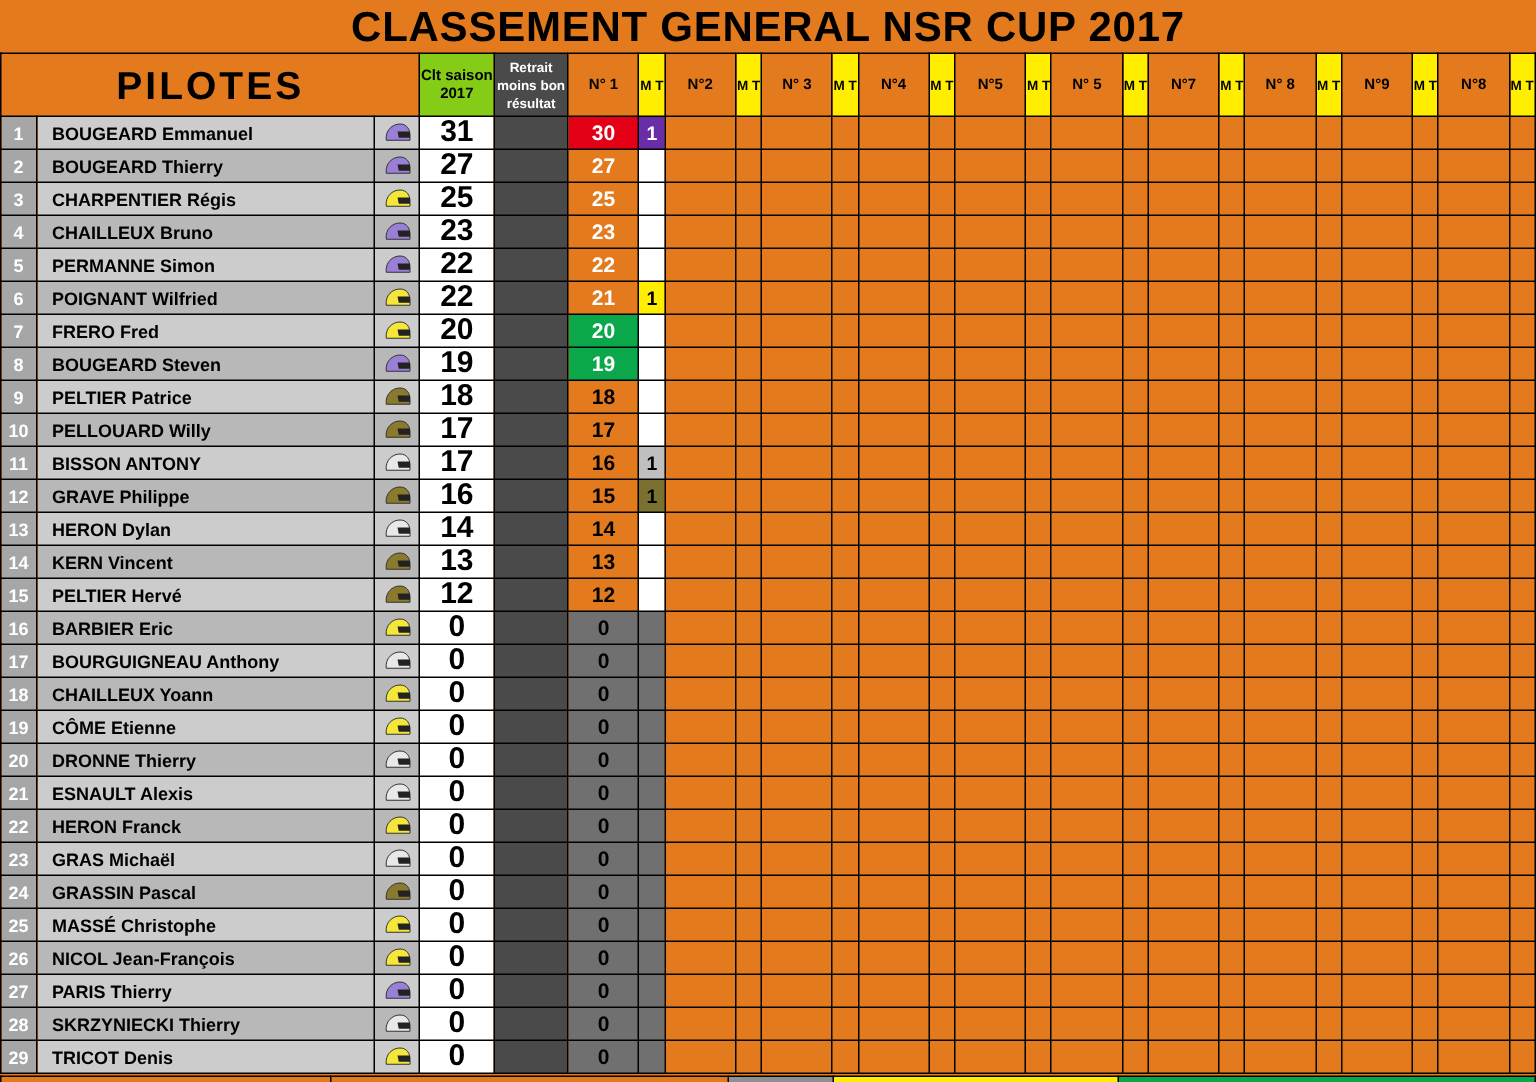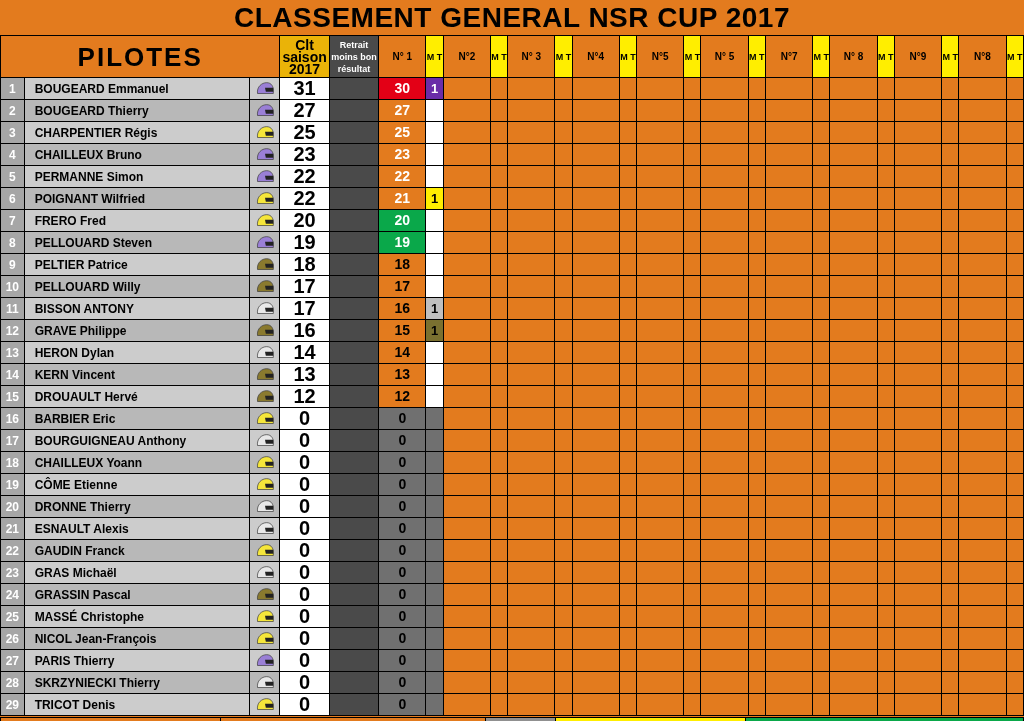--- a/index.html
+++ b/index.html
@@ -36,21 +36,21 @@
     font-size: 10px;
     height: 42px;
     line-height: 12px;
     margin-left: 13px;
   }
   .hdr-pilotes {
     font-size: 26px;
     font-weight: bold;
     letter-spacing: 2px;
   }
-  .hdr-clt { background: #eab308; font-size: 14px; }
+  .hdr-clt { background: #84cc16; font-size: 10px; }
   .hdr-retrait { background: #4a4a4a; color:#fff; font-size: 9px; }
   .hdr-mt { background: #ffee00; font-size: 9px; line-height:10px; }
   .rank {
     background: #a6a6a6; color:#fff; font-weight:bold;
     font-size: 12px; width:22px; height:21px;
   }
   .name {
     background: #cccccc; text-align:left; padding-left:10px;
     font-weight:bold; font-size:12px; height:21px; color:#000;margin-left:22px;
   }
@@ -355,21 +355,21 @@
         <td class="race-empty"></td>
         <td class="race-empty"></td>
         <td class="race-empty"></td>
         <td class="race-empty"></td>
         <td class="race-empty"></td>
         <td class="race-empty"></td>
         <td class="race-empty"></td>
       </tr>
       <tr>
         <td class="rank">8</td>
-        <td class="name name-dk">PELLOUARD Steven</td>
+        <td class="name name-dk">BOUGEARD Steven</td>
         <td class="helmet helmet-dk">
           <svg class="helmet-icon" viewBox="0 0 24 18">
             <path d="M3 15 C2 7 8 2 14 2 C20 2 22 7 22 11 L22 15 Z" fill="#9a7fd6" stroke="#333" stroke-width="0.8"></path>
             <path d="M12 8 L22 8 L22 13 L13 13 Z" fill="#222"></path>
           </svg>
         </td>
         <td class="clt">19</td>
         <td class="retrait"></td>
         <td class="n1" style="background:#0aa84a;color:#fff">19</td>
         <td class="mt-cell" style="background:#fff"></td>
@@ -579,21 +579,21 @@
         <td class="race-empty"></td>
         <td class="race-empty"></td>
         <td class="race-empty"></td>
         <td class="race-empty"></td>
         <td class="race-empty"></td>
         <td class="race-empty"></td>
         <td class="race-empty"></td>
       </tr>
       <tr>
         <td class="rank">15</td>
-        <td class="name name">DROUAULT Hervé</td>
+        <td class="name name">PELTIER Hervé</td>
         <td class="helmet helmet">
           <svg class="helmet-icon" viewBox="0 0 24 18">
             <path d="M3 15 C2 7 8 2 14 2 C20 2 22 7 22 11 L22 15 Z" fill="#8a7a2e" stroke="#333" stroke-width="0.8"></path>
             <path d="M12 8 L22 8 L22 13 L13 13 Z" fill="#222"></path>
           </svg>
         </td>
         <td class="clt">12</td>
         <td class="retrait"></td>
         <td class="n1" style="background:#e37b1e;color:#000">12</td>
         <td class="mt-cell" style="background:#fff"></td>
@@ -803,21 +803,21 @@
         <td class="race-empty"></td>
         <td class="race-empty"></td>
         <td class="race-empty"></td>
         <td class="race-empty"></td>
         <td class="race-empty"></td>
         <td class="race-empty"></td>
         <td class="race-empty"></td>
       </tr>
       <tr>
         <td class="rank">22</td>
-        <td class="name name-dk">GAUDIN Franck</td>
+        <td class="name name-dk">HERON Franck</td>
         <td class="helmet helmet-dk">
           <svg class="helmet-icon" viewBox="0 0 24 18">
             <path d="M3 15 C2 7 8 2 14 2 C20 2 22 7 22 11 L22 15 Z" fill="#f5e63a" stroke="#333" stroke-width="0.8"></path>
             <path d="M12 8 L22 8 L22 13 L13 13 Z" fill="#222"></path>
           </svg>
         </td>
         <td class="clt">0</td>
         <td class="retrait"></td>
         <td class="n1" style="background:#707070;color:#000">0</td>
         <td class="mt-cell" style="background:#707070;color:#000"></td>

